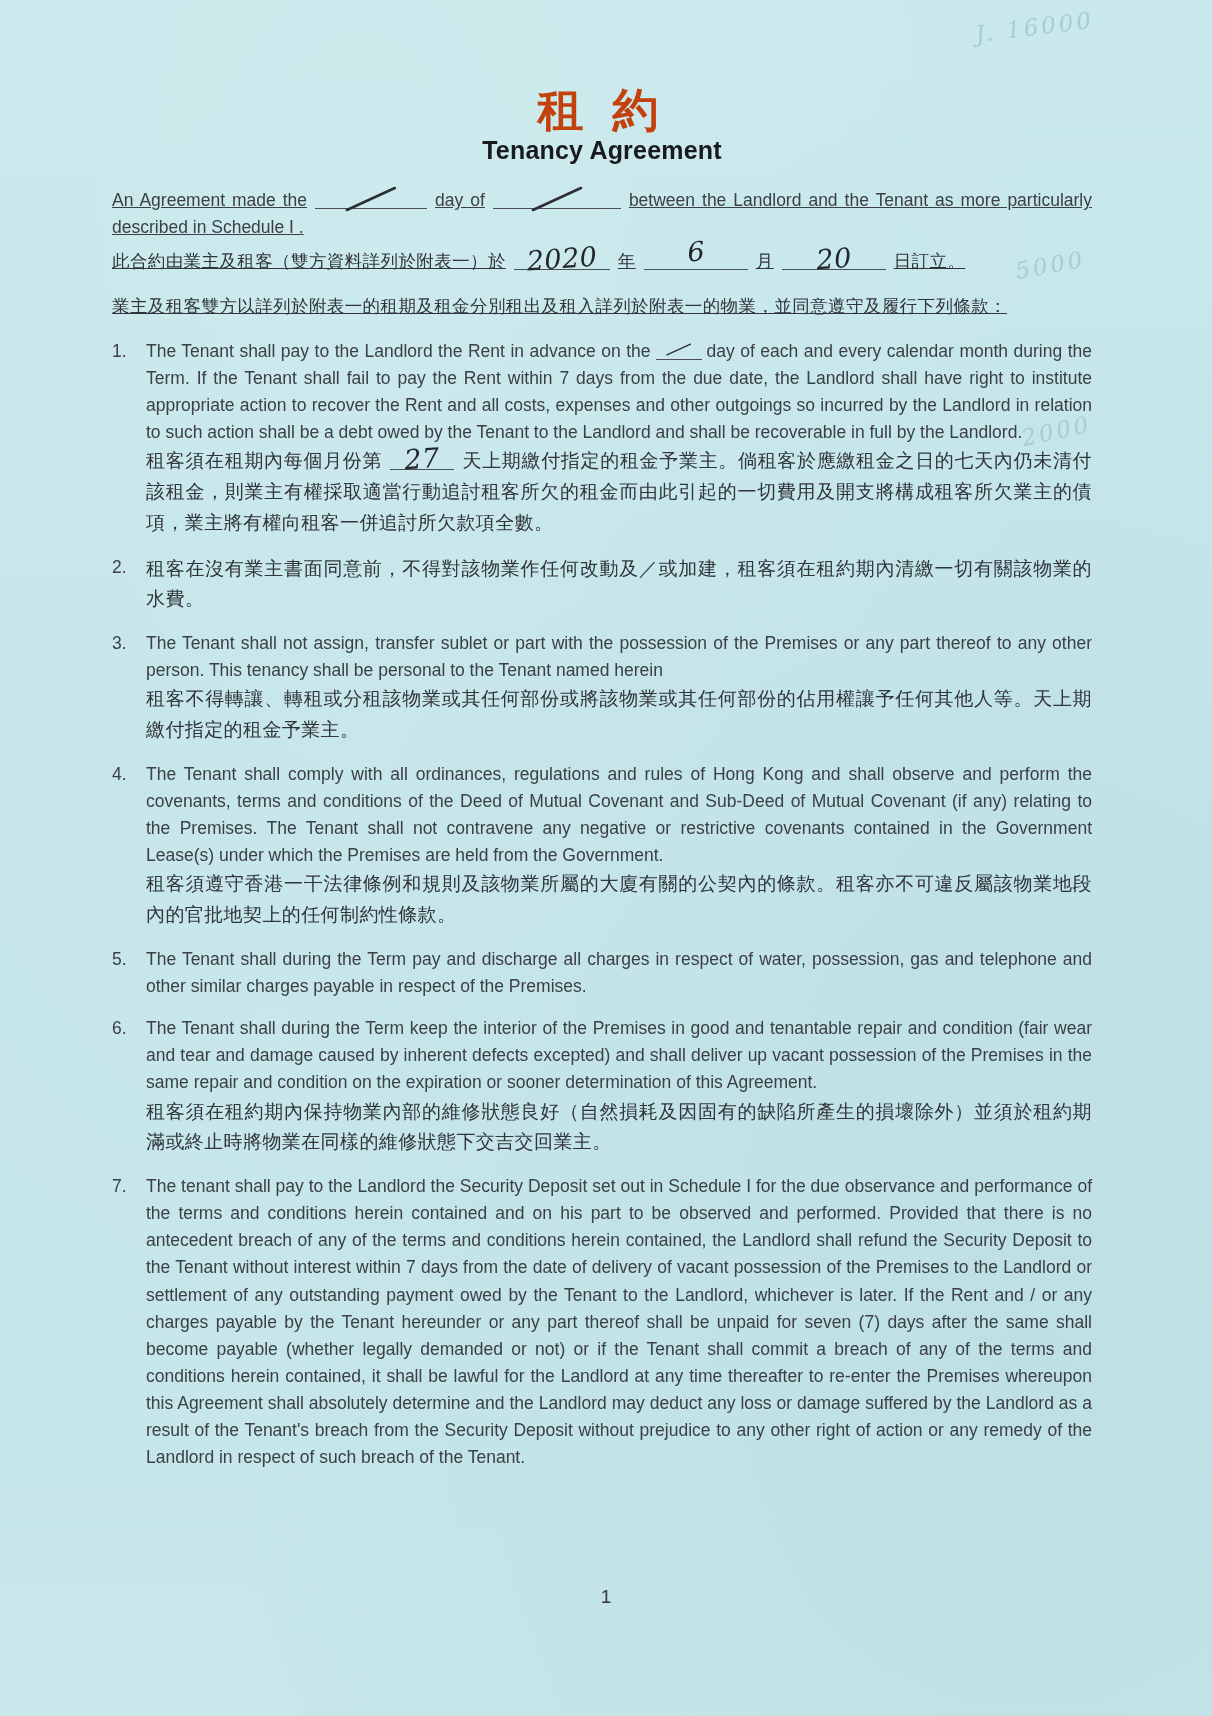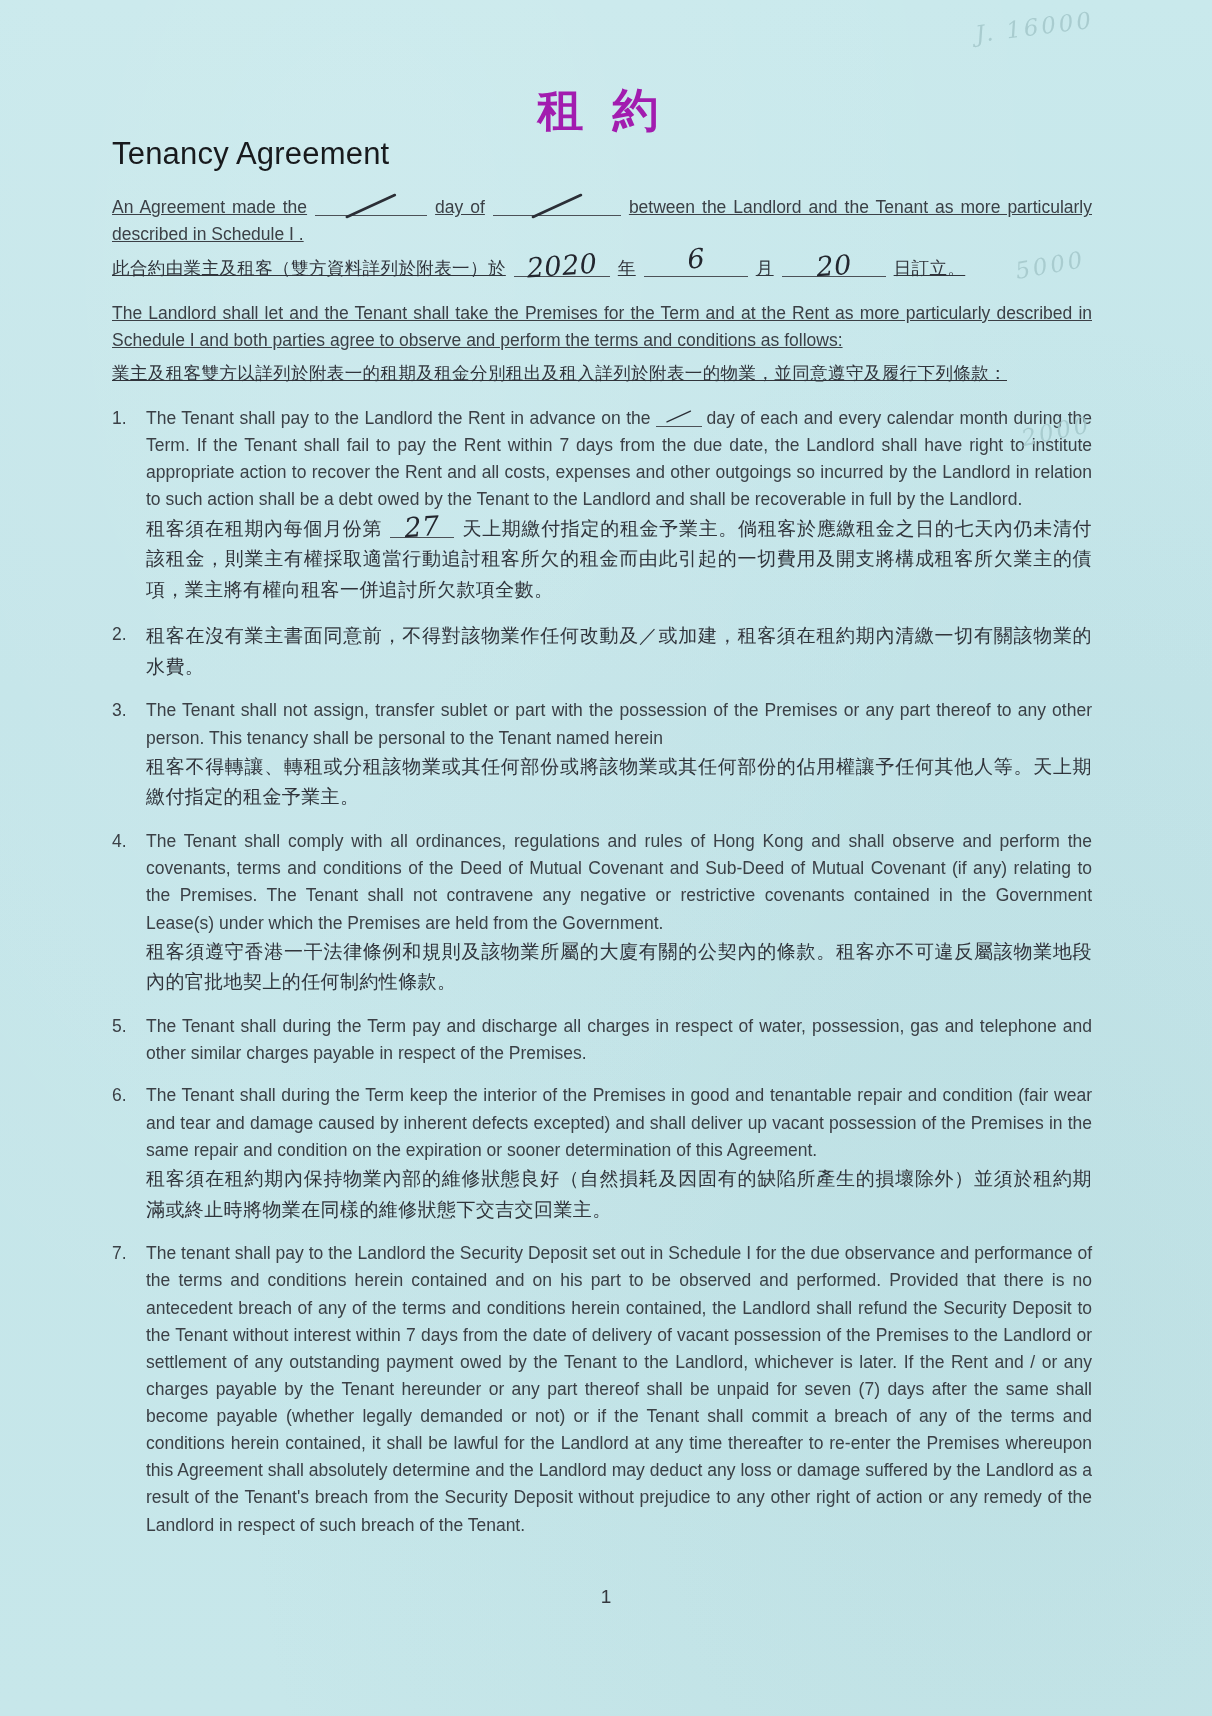--- a/index.html
+++ b/index.html
@@ -9,22 +9,22 @@
     background-image:
       radial-gradient(ellipse at 30% 15%, rgba(255,255,255,0.10), rgba(0,0,0,0) 60%),
       radial-gradient(ellipse at 85% 80%, rgba(120,170,175,0.10), rgba(0,0,0,0) 55%),
       linear-gradient(180deg, #c9e9ec 0%, #c4e5e9 40%, #c7e7ea 100%);
     font-family:"Liberation Sans","DejaVu Sans",sans-serif;
     color:#3b4046;
   }
   .page{position:relative;width:1212px;height:1716px;box-sizing:border-box;
     padding:86px 120px 0 112px;}
   .title-zh{margin:0;text-align:center;font-size:46px;font-weight:bold;
-    color:#a21caf;letter-spacing:8px;line-height:1.05;}
-  .title-en{margin:2px 0 22px 0;text-align:left;font-size:31px;font-weight:normal;
+    color:#c2410c;letter-spacing:8px;line-height:1.05;}
+  .title-en{margin:2px 0 22px 0;text-align:center;font-size:25px;font-weight:bold;
     color:#181a1d;letter-spacing:0.2px;}
   p.para{margin:0 0 6px 0;font-size:17.5px;line-height:1.55;text-align:justify;text-decoration:underline;}
   .zh{font-size:19px;letter-spacing:0.4px;color:#30343b;}
   .gap{height:12px;}
   .clause{display:flex;margin:0 0 15px 0;}
   .clause .num{width:34px;flex:0 0 34px;font-size:17.5px;line-height:1.55;}
   .clause .body{flex:1;font-size:17.5px;line-height:1.55;text-align:justify;}
   .clause .body .zhline{display:block;line-height:1.62;}
   .blank{display:inline-block;position:relative;border-bottom:1.6px solid #4c5157;
     height:1.05em;vertical-align:-3px;margin:0 8px;}
@@ -59,21 +59,20 @@
   <p class="para"><span>An Agreement made the</span><span class="blank w-day"><svg class="slash" viewBox="0 0 60 30">
           <path d="M6 27 L54 5" stroke="#2b2e36" stroke-width="2.6" fill="none" stroke-linecap="round"></path>
         </svg></span><span>day of</span><span class="blank w-month"><svg class="slash" viewBox="0 0 60 30">
           <path d="M6 27 L54 5" stroke="#2b2e36" stroke-width="2.6" fill="none" stroke-linecap="round"></path>
         </svg></span><span>between the Landlord and the Tenant as more particularly described in Schedule I .</span></p>
 
   <p class="para zh"><span>此合約由業主及租客（雙方資料詳列於附表一）於</span><span class="blank w-year"><span class="hw">2020</span></span><span>年</span><span class="blank w-m2"><span class="hw hw-high">6</span></span><span>月</span><span class="blank w-d2"><span class="hw">20</span></span><span>日訂立。</span></p>
 
   <div class="gap"></div>
 
-  <p class="para">The Landlord shall let and the Tenant shall take the Premises for the Term and at the Rent as more particularly described in Schedule I and both parties agree to observe and perform the terms and conditions as follows:</p>
   <p class="para zh">業主及租客雙方以詳列於附表一的租期及租金分別租出及租入詳列於附表一的物業，並同意遵守及履行下列條款：</p>
 
   <div class="gap"></div>
 
   <div class="clause">
     <div class="num">1.</div>
     <div class="body"><span>The Tenant shall pay to the Landlord the Rent in advance on the</span><span class="blank w-small"><svg class="slash" viewBox="0 0 60 30">
             <path d="M6 27 L54 5" stroke="#2b2e36" stroke-width="2.6" fill="none" stroke-linecap="round"></path>
           </svg></span><span>day of each and every calendar month during the Term. If the Tenant shall fail to pay the Rent within 7 days from the due date, the Landlord shall have right to institute appropriate action to recover the Rent and all costs, expenses and other outgoings so incurred by the Landlord in relation to such action shall be a debt owed by the Tenant to the Landlord and shall be recoverable in full by the Landlord.</span><span class="zhline zh"><span>租客須在租期內每個月份第</span><span class="blank w-27"><span class="hw">27</span></span><span>天上期繳付指定的租金予業主。倘租客於應繳租金之日的七天內仍未清付該租金，則業主有權採取適當行動追討租客所欠的租金而由此引起的一切費用及開支將構成租客所欠業主的債項，業主將有權向租客一併追討所欠款項全數。</span></span></div>
   </div>

